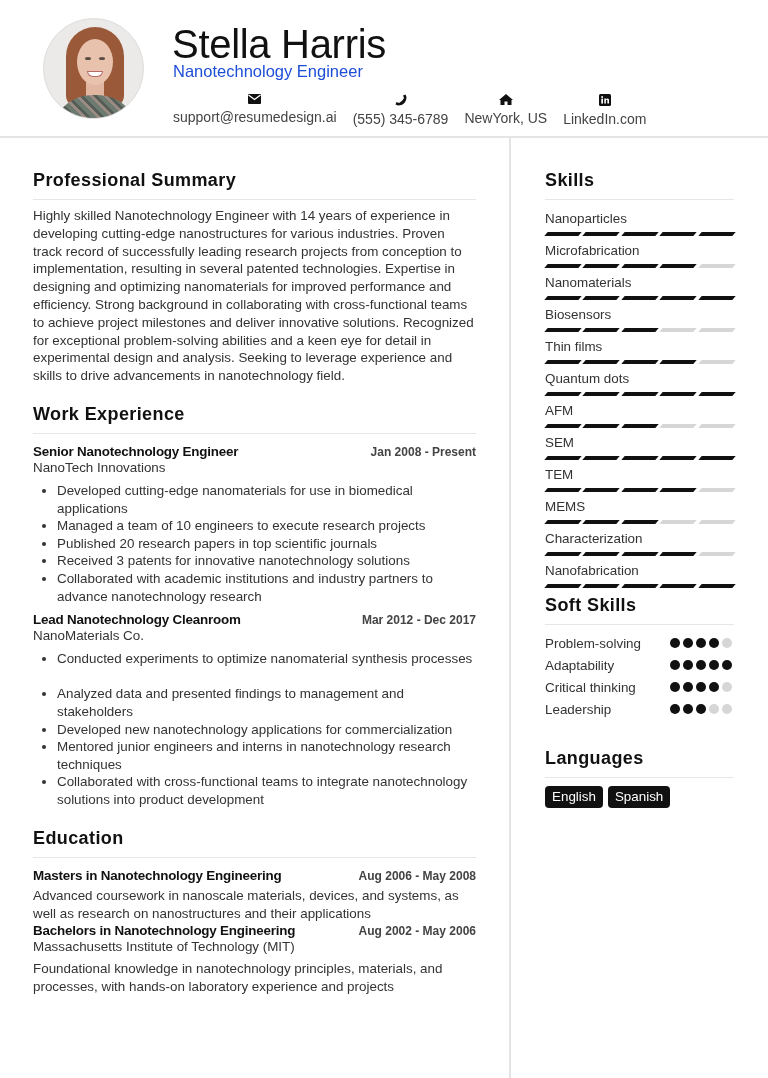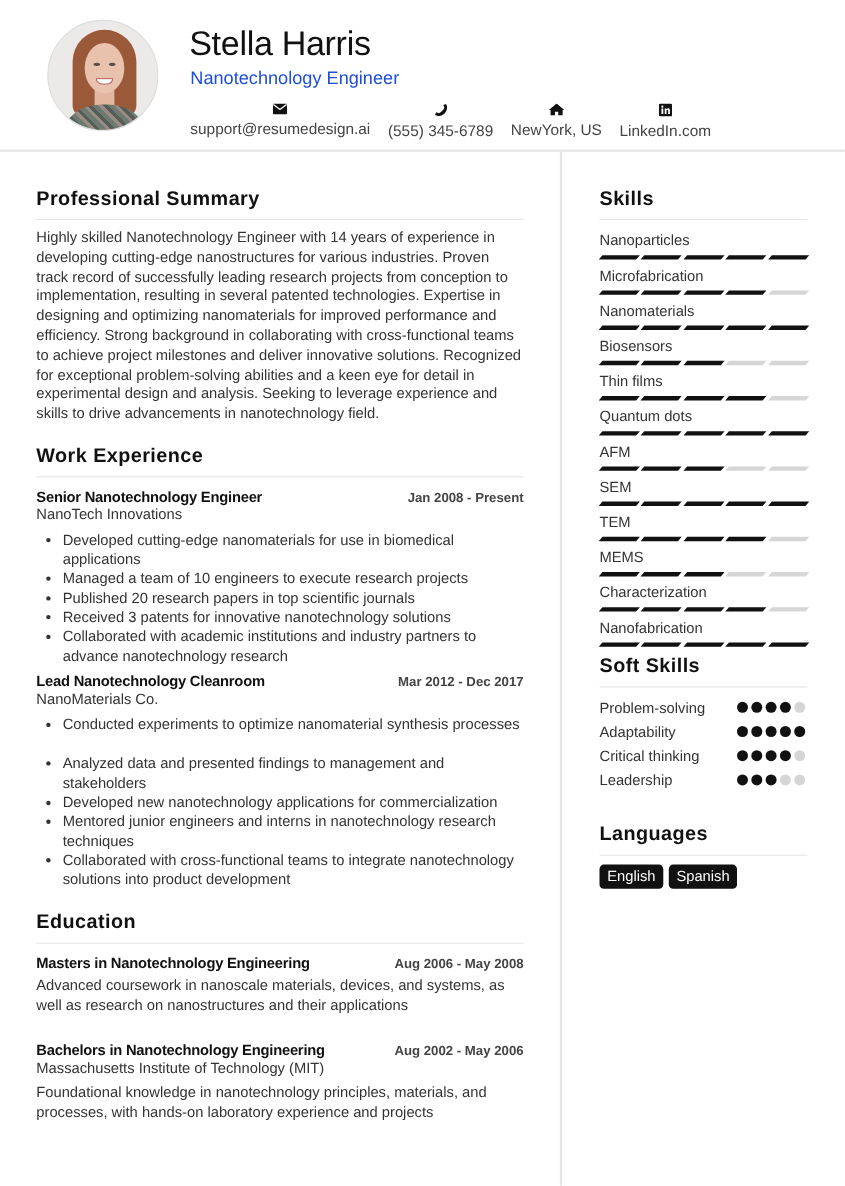--- a/index.html
+++ b/index.html
@@ -10,21 +10,21 @@
   .photo { position: absolute; left: 43px; top: 18px; width: 101px; height: 101px; border-radius: 50%;
     border: 1px solid #ddd; overflow: hidden; background: #eceae8; }
   .photo .hair { position: absolute; left: 22px; top: 8px; width: 58px; height: 80px; border-radius: 30px 30px 12px 12px; background: #9a5a3a; }
   .photo .face { position: absolute; left: 33px; top: 20px; width: 36px; height: 46px; border-radius: 50%; background: #e9c2ad; }
   .photo .eye { position: absolute; top: 38px; width: 6px; height: 3px; border-radius: 50%; background: #5a4a44; }
   .photo .smile { position: absolute; left: 43px; top: 52px; width: 16px; height: 6px; border-radius: 0 0 8px 8px; background: #fff; border: 1px solid #b86a6a; }
   .photo .neck { position: absolute; left: 42px; top: 62px; width: 18px; height: 16px; background: #e2b7a2; }
   .photo .shirt { position: absolute; left: 8px; top: 76px; width: 86px; height: 40px; border-radius: 40px 40px 0 0;
     background: repeating-linear-gradient(45deg, #6c7a70 0 4px, #9a8a84 4px 7px, #545e56 7px 10px); }
 
-  .name { position: absolute; left: 172px; top: 22px; font-size: 31px; font-weight: 500; color: #111; letter-spacing: -0.3px; }
+  .name { position: absolute; left: 172px; top: 22px; font-size: 40px; font-weight: 500; color: #111; letter-spacing: -0.3px; }
   .title { position: absolute; left: 173px; top: 62px; font-size: 16.5px; color: #1d4ed8; }
   .contacts { position: absolute; left: 173px; top: 94px; display: flex; gap: 16px; font-size: 14px; color: #444; }
   .contact { display: flex; align-items: center; gap: 5px; white-space: nowrap; flex-direction: column; }
   .contact svg { display: block; }
 
   .divider-v { position: absolute; left: 509px; top: 138px; width: 2px; height: 940px; background: #e4e4e4; }
 
   .left { position: absolute; left: 33px; top: 170px; width: 443px; }
   .right { position: absolute; left: 545px; top: 170px; width: 189px; }
 
@@ -159,21 +159,21 @@
     <div class="sec-title">Education</div>
 
     <div class="job" style="margin-top:10px">
       <div class="job-head">
         <span class="job-role">Masters in Nanotechnology Engineering</span>
         <span class="job-date">Aug 2006 - May 2008</span>
       </div>
       <p class="edu-desc">Advanced coursework in nanoscale materials, devices, and systems, as well as research on nanostructures and their applications</p>
     </div>
 
-    <div class="job" style="margin-top:24px">
+    <div class="job" style="margin-top:0">
       <div class="job-head">
         <span class="job-role">Bachelors in Nanotechnology Engineering</span>
         <span class="job-date">Aug 2002 - May 2006</span>
       </div>
       <div class="job-company">Massachusetts Institute of Technology (MIT)</div>
       <p class="edu-desc">Foundational knowledge in nanotechnology principles, materials, and processes, with hands-on laboratory experience and projects</p>
     </div>
   </section>
 </div>
 

